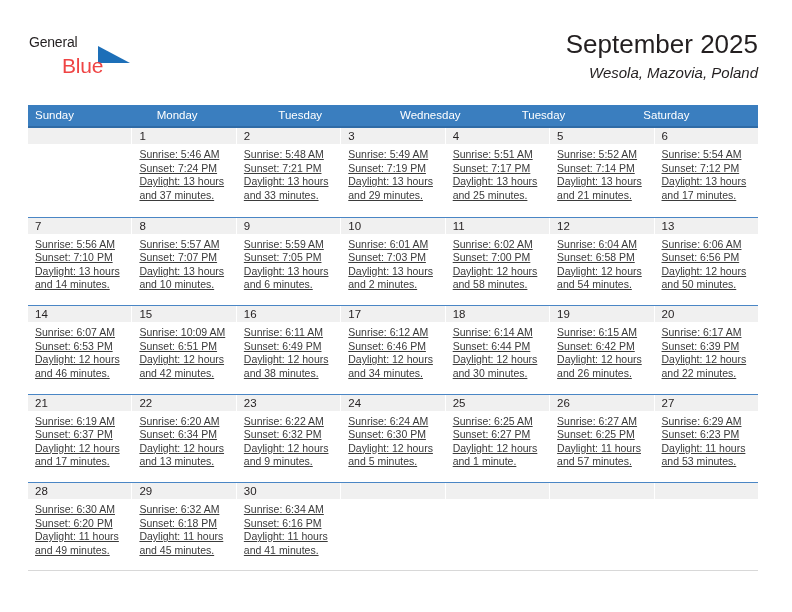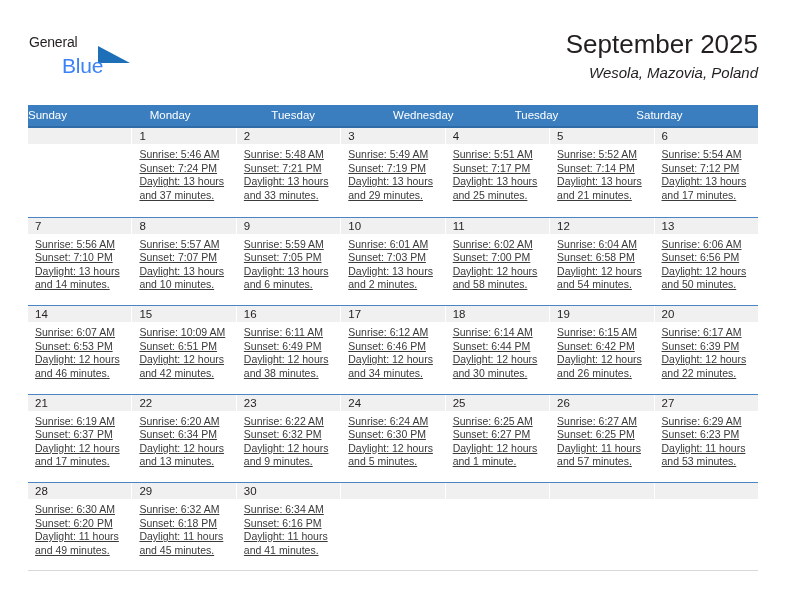--- a/index.html
+++ b/index.html
@@ -44,21 +44,21 @@
     letter-spacing: -0.2px;
     color: #231f20;
     font-family: "Liberation Sans", sans-serif;
   }
   .brand-blue {
     position: absolute;
     left: 34px;
     top: 24px;
     font-size: 21px;
     letter-spacing: -0.2px;
-    color: #3b82f6;
+    color: #ef4444;
     font-family: "Liberation Sans", sans-serif;
   }
   .brand-triangle {
     position: absolute;
     left: 70px;
     top: 16px;
     width: 0;
     height: 0;
     border-left: 32px solid #1d6fb8;
     border-top: 17px solid transparent;
@@ -96,21 +96,21 @@
     display: flex;
     background: #3a7ebf;
     height: 21px;
     border-bottom: 2px solid #2f6ba6;
   }
   .weekday {
     flex: 1 1 0;
     color: #ffffff;
     font-size: 11.5px;
     line-height: 21px;
-    padding-left: 0;
+    padding-left: 7px;
     box-sizing: border-box;
     white-space: nowrap;
   }
 
   .week {
     display: flex;
     border-top: 1.5px solid #4a86c5;
     height: 88.5px;
     box-sizing: border-box;
   }

